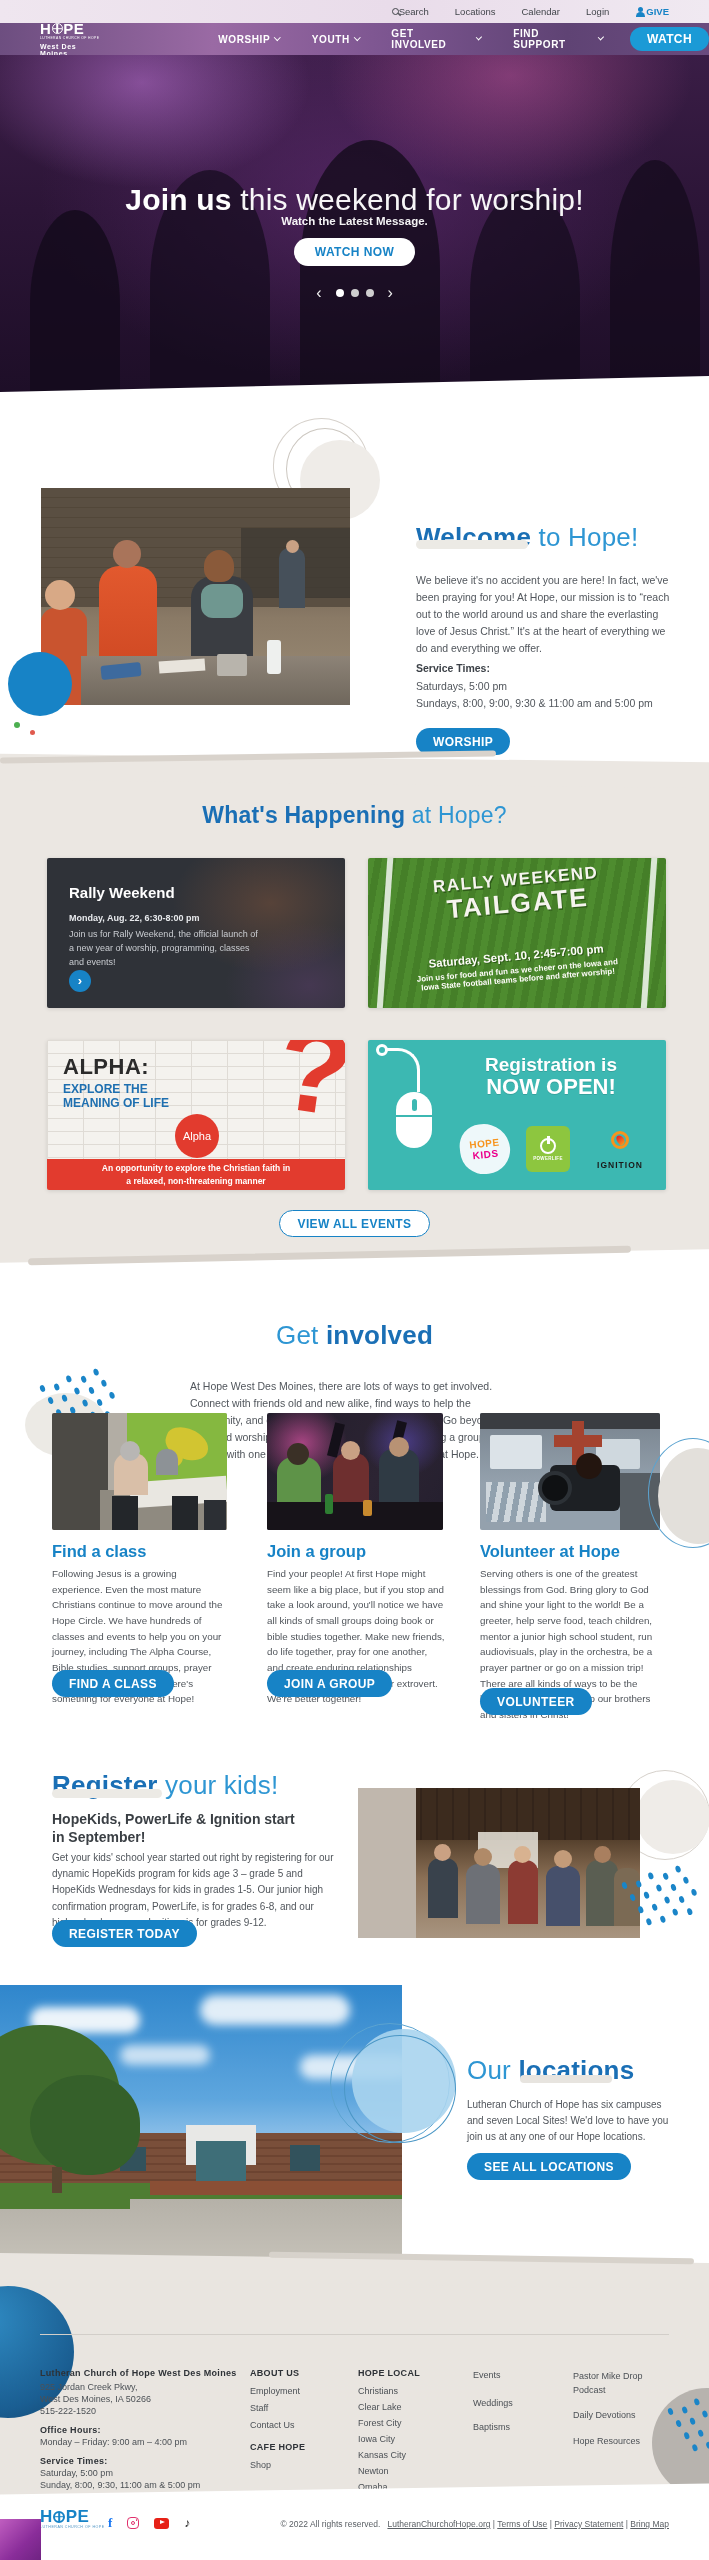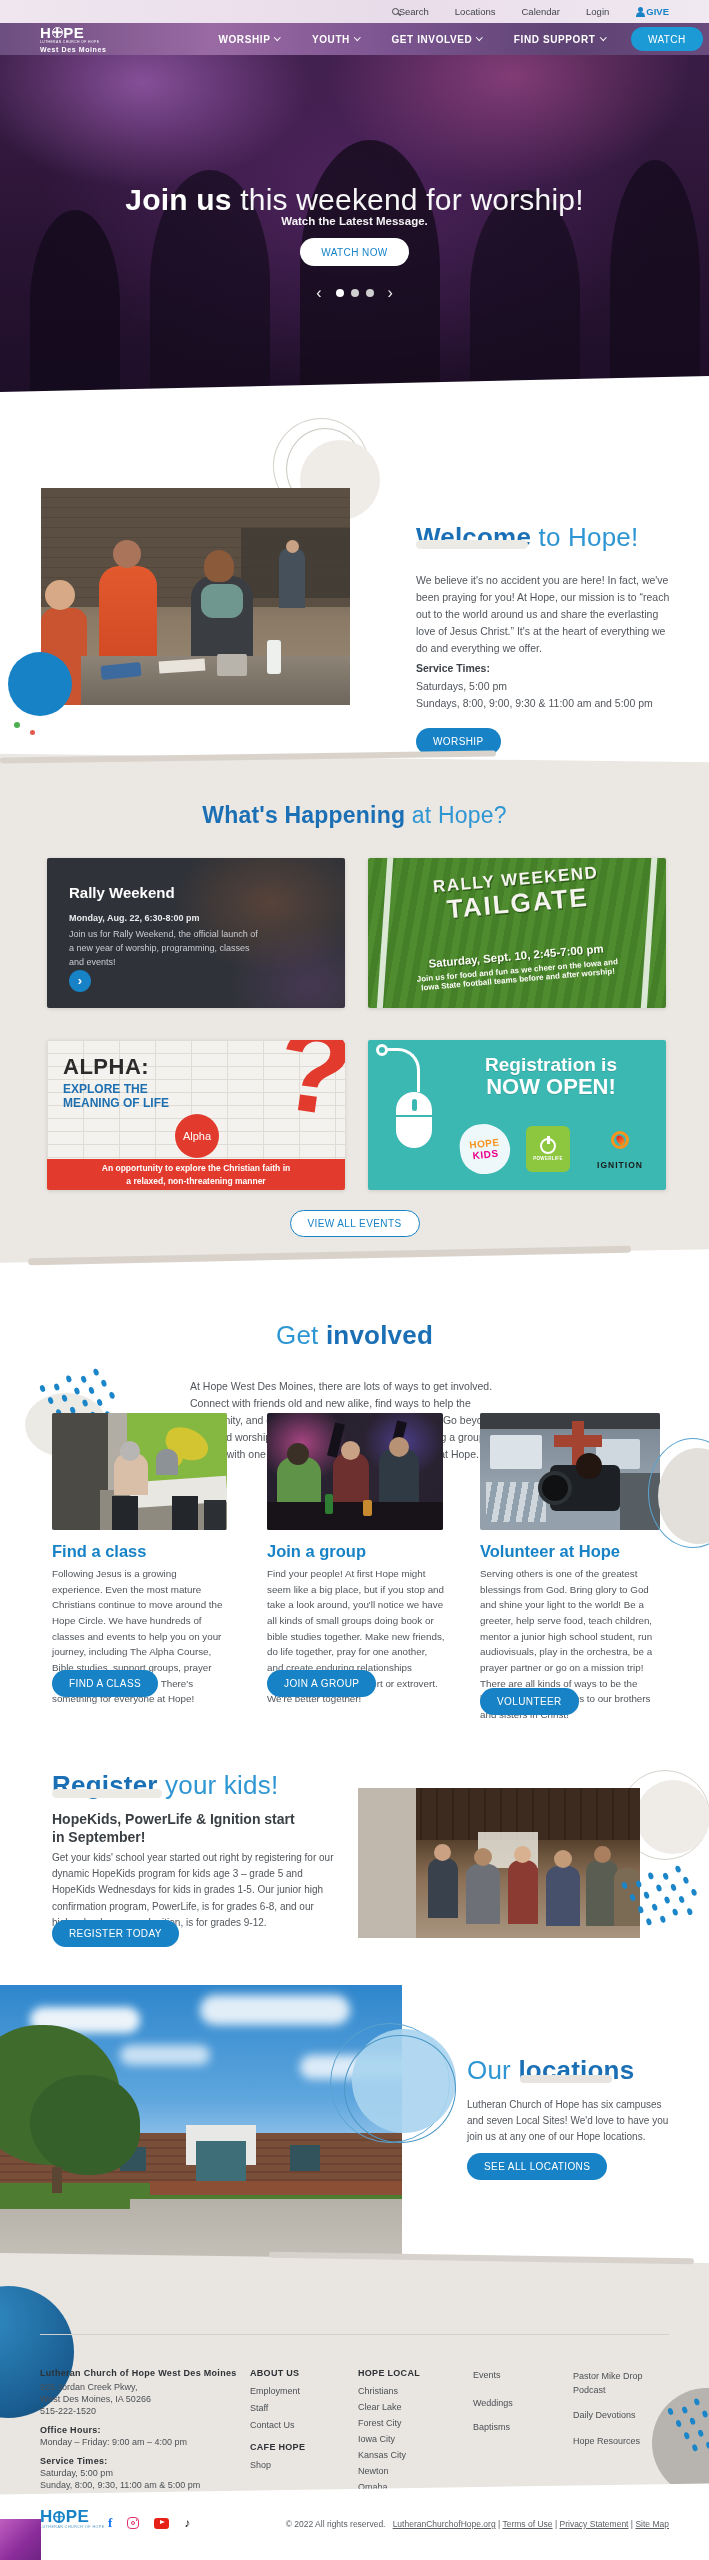--- a/index.html
+++ b/index.html
@@ -1,20 +1,20 @@
 <!DOCTYPE html>
 <html><head>
 <meta charset="utf-8">
 <style>
 *{box-sizing:border-box;margin:0;padding:0}
 body{width:709px;font-family:"Liberation Sans",sans-serif;background:#fff}
 .page{position:relative;width:709px;height:2560px;overflow:hidden;background:#fff}
 section{position:relative}
 .abs{position:absolute}
-.btn{display:inline-flex;align-items:center;justify-content:center;background:#1783c6;color:#fff;font-weight:400;font-size:10px;letter-spacing:.4px;border-radius:999px;height:27px;padding:0 17px;white-space:nowrap}
+.btn{display:inline-flex;align-items:center;justify-content:center;background:#1783c6;color:#fff;font-weight:700;font-size:12px;letter-spacing:.4px;border-radius:999px;height:27px;padding:0 17px;white-space:nowrap}
 .btn.outline{background:#fff;color:#1783c6;border:1.5px solid #1783c6}
 .edge{position:absolute;left:-3%;width:106%;}
 
 .topbar{height:23px;background:linear-gradient(90deg,#efe6ef,#e9dcea 55%,#f0e9f1);display:flex;align-items:center;justify-content:flex-end;padding-right:40px;gap:26px;font-size:9.5px;color:#42464b}
 .tb-item{display:flex;align-items:center;cursor:pointer}
 .ico-search{width:7px;height:7px;border:1.4px solid #42464b;border-radius:50%;position:relative;display:inline-block}
 .ico-search:after{content:'';position:absolute;width:4px;height:1.4px;background:#42464b;transform:rotate(45deg);right:-3.5px;bottom:-1px}
 .ico-user{position:relative;width:11px;height:10px;display:inline-block}
 .ico-user:before{content:'';position:absolute;left:3px;top:0;width:5px;height:5px;border-radius:50%;background:#1783c6}
 .ico-user:after{content:'';position:absolute;left:1px;top:5.5px;width:9px;height:4.5px;border-radius:5px 5px 0 0;background:#1783c6}
@@ -450,19 +450,19 @@
   </div>
   <div class="legal abs" style="right:40px;top:19px;text-align:right">
     <span>© 2022 All rights reserved.</span>
     <span>&nbsp;</span>
     <span class="lnk">LutheranChurchofHope.org</span>
     <span>|</span>
     <span class="lnk">Terms of Use</span>
     <span>|</span>
     <span class="lnk">Privacy Statement</span>
     <span>|</span>
-    <span class="lnk">Site Map</span>
+    <span class="lnk">Bring Map</span>
   </div>
 </section>
 
 <div class="abs" style="left:0;top:2519px;width:41px;height:41px;background:linear-gradient(135deg,#c05ec0,#8a2d9a 60%,#6f2382);z-index:5"></div>
 
 </div>
 
 </body></html>

